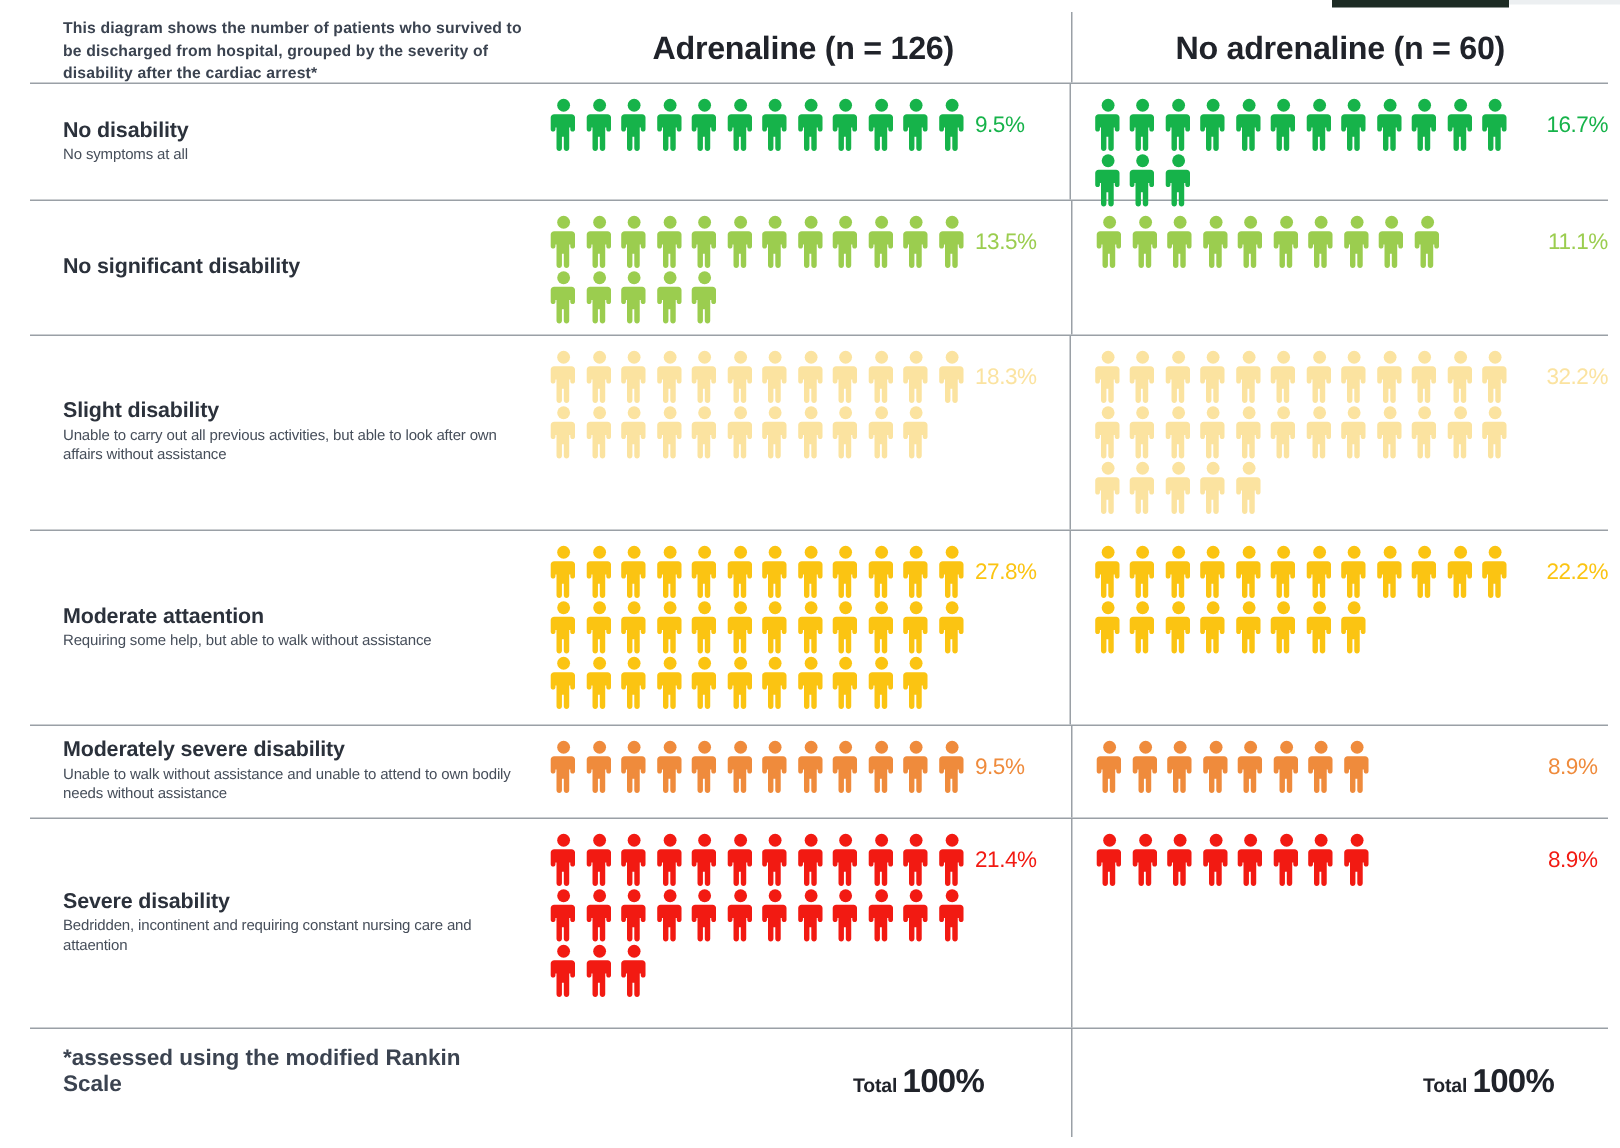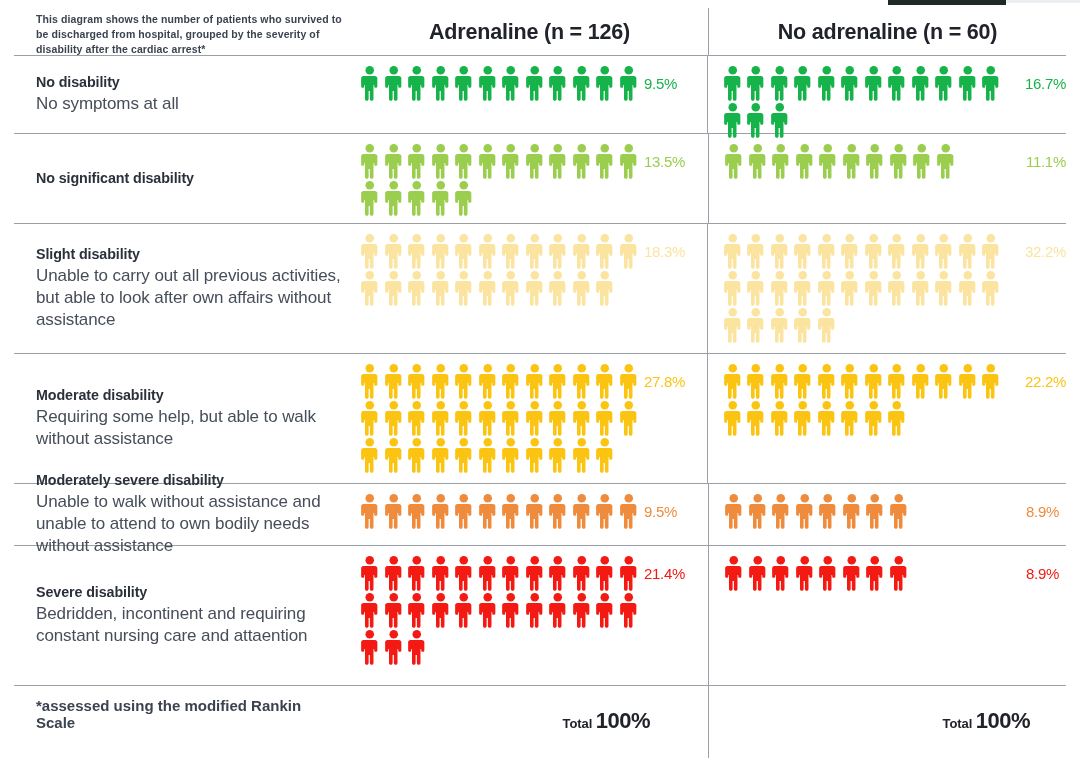--- a/index.html
+++ b/index.html
@@ -22,21 +22,21 @@
   }
   .top-artifact2 {
     position: absolute; top: 0; left: 1006px;
     width: 74px; height: 3px;
     background: #eceff1;
   }
 
   
   .grid {
     position: absolute;
-    left: 14px; top: 8px;
+    left: 20px; top: 8px;
     width: 1052px; height: 752px;
     display: flex; flex-direction: column;
   }
 
   .row {
     display: flex;
     border-bottom: 1.5px solid #9aa0a6;
     position: relative;
   }
   .row.header-row { border-bottom: 1.5px solid #9aa0a6; }
@@ -77,21 +77,21 @@
     letter-spacing: -0.2px;
     padding-top: 12px;
   }
 
   
   .lbl-title {
     font-size: 14.3px; font-weight: 700; color: #2b313b;
     line-height: 1.25; letter-spacing: -0.1px;
   }
   .lbl-desc {
-    font-size: 17px; font-weight: 400; color: #464e5a;
+    font-size: 10px; font-weight: 400; color: #464e5a;
     line-height: 1.28; letter-spacing: -0.1px;
     margin-top: 1px;
   }
 
   
   .picto-wrap {
     display: flex;
     align-items: flex-start;
     width: 100%;
     padding-top: 9px;
@@ -635,21 +635,21 @@
                 <svg class="person" viewBox="0 0 24 38" xmlns="http://www.w3.org/2000/svg">
                   <circle cx="12" cy="5.3" r="4.4" fill="#fbe3a0"></circle>
                   <path fill="#fbe3a0" d="M6.6 11.4h10.8c1.35 0 2.4 1.0 2.4 2.3v8.0c0 .95-.72 1.65-1.62 1.65-.9 0-1.62-.7-1.62-1.65v-1.1h-.72v14.2c0 1.05-.83 1.85-1.86 1.85-1.03 0-1.86-.8-1.86-1.85v-8.0h-1.28v8.0c0 1.05-.83 1.85-1.86 1.85-1.03 0-1.86-.8-1.86-1.85V20.6h-.72v1.1c0 .95-.72 1.65-1.62 1.65-.9 0-1.62-.7-1.62-1.65v-8.0c0-1.3 1.05-2.3 2.4-2.3z"></path>
                 </svg>
               </div>
               <div class="pct" style="color: rgb(251, 227, 160);">32.2%</div>
             </div>
           </div>
         </div><div class="row" style="height: 130px;">
           <div class="cell-label">
-            <div class="lbl-title">Moderate disability</div>
+            <div class="lbl-title">Moderate attaention</div>
             <div class="lbl-desc">Requiring some help, but able to walk without assistance</div>
           </div>
           <div class="cell-col">
             <div class="picto-wrap">
               <div class="icons">
                 <svg class="person" viewBox="0 0 24 38" xmlns="http://www.w3.org/2000/svg">
                   <circle cx="12" cy="5.3" r="4.4" fill="#fbc412"></circle>
                   <path fill="#fbc412" d="M6.6 11.4h10.8c1.35 0 2.4 1.0 2.4 2.3v8.0c0 .95-.72 1.65-1.62 1.65-.9 0-1.62-.7-1.62-1.65v-1.1h-.72v14.2c0 1.05-.83 1.85-1.86 1.85-1.03 0-1.86-.8-1.86-1.85v-8.0h-1.28v8.0c0 1.05-.83 1.85-1.86 1.85-1.03 0-1.86-.8-1.86-1.85V20.6h-.72v1.1c0 .95-.72 1.65-1.62 1.65-.9 0-1.62-.7-1.62-1.65v-8.0c0-1.3 1.05-2.3 2.4-2.3z"></path>
                 </svg>
                 <svg class="person" viewBox="0 0 24 38" xmlns="http://www.w3.org/2000/svg">

